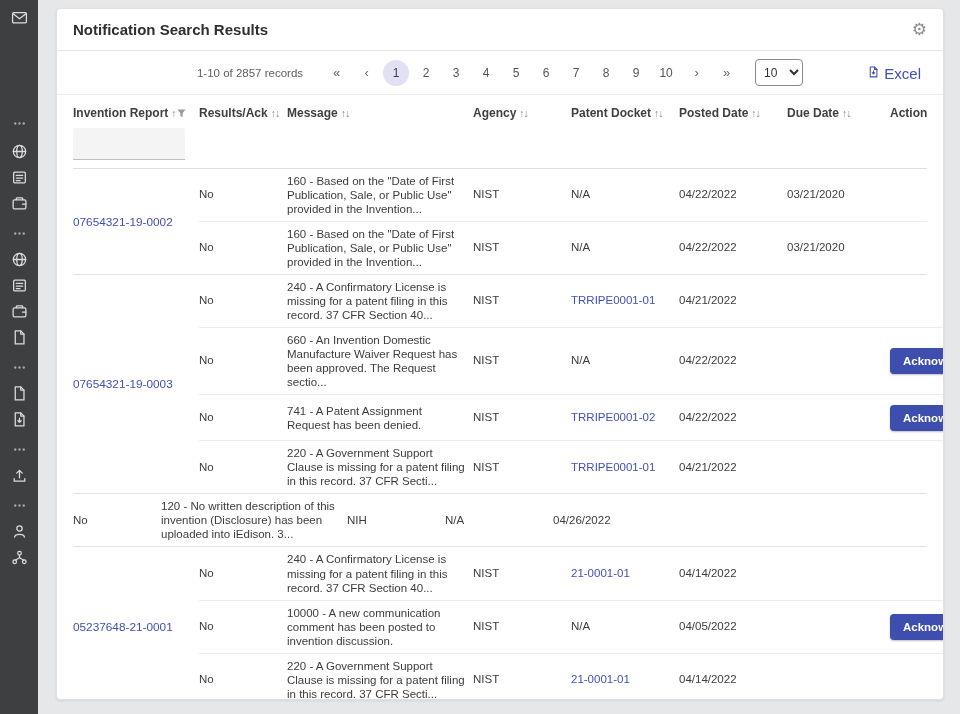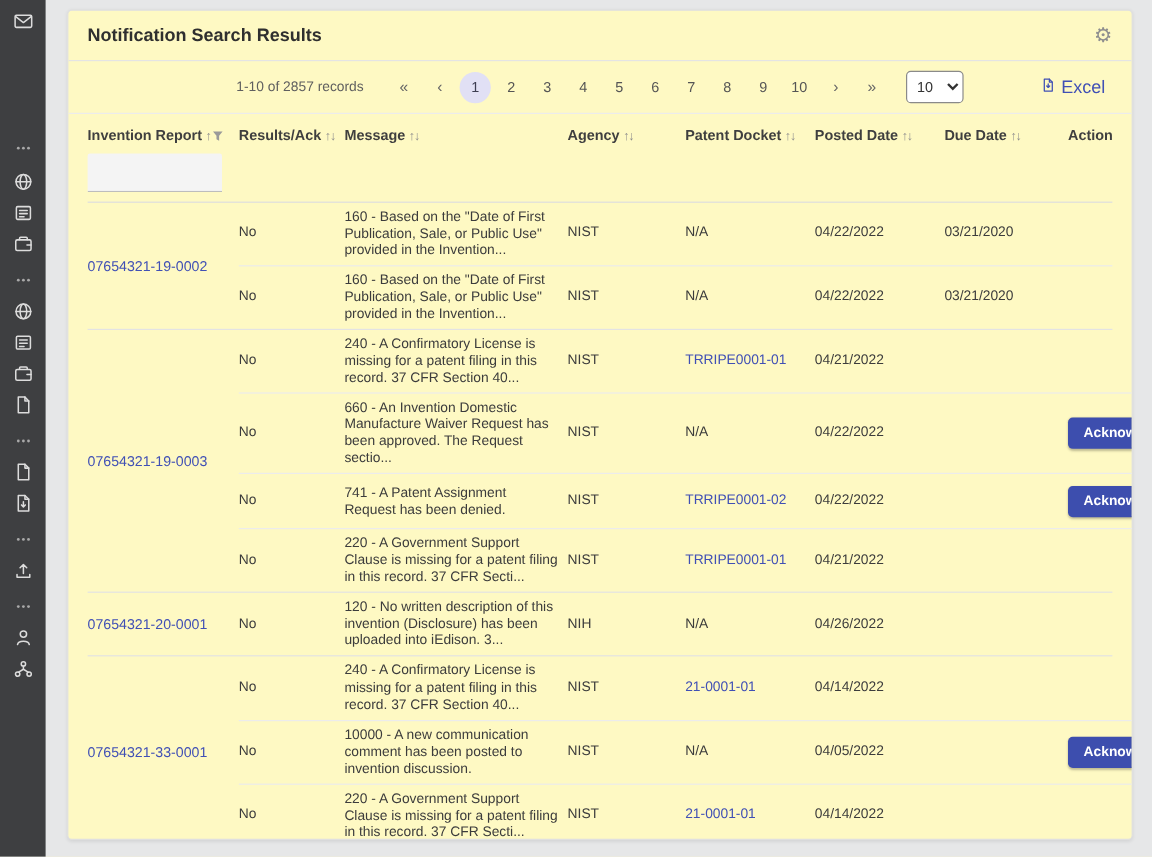--- a/index.html
+++ b/index.html
@@ -18,21 +18,21 @@
   .side-ic {
     position: absolute; left: 50%; transform: translateX(-50%);
     width: 18px; height: 18px; display: flex; align-items: center; justify-content: center;
     cursor: pointer;
   }
   .side-ic svg { width: 17px; height: 17px; fill: none; stroke: #dcdcdc; stroke-width: 1.2; stroke-linecap: round; stroke-linejoin: round; }
   .side-ic svg.dots { stroke: none; fill: #a9a9a9; }
   
   .card {
     position: absolute; left: 56px; top: 8px; width: 888px; height: 692px;
-    background: #fef9c3; border: 1px solid #e0e0e0; border-radius: 4px;
+    background: #ffffff; border: 1px solid #e0e0e0; border-radius: 4px;
     box-shadow: 0 1px 3px rgba(0,0,0,.08);
     display: flex; flex-direction: column;
     overflow: hidden;
   }
   .card-head {
     height: 42px; flex: 0 0 42px; display: flex; align-items: center;
     padding: 0 16px; border-bottom: 1px solid #e4e4e4;
   }
   .card-head h1 { font-size: 15px; font-weight: 700; color: #2f2f2f; }
   .gear { margin-left: auto; color: #8f8f8f; font-size: 17px; line-height: 1; cursor: pointer; }
@@ -346,38 +346,35 @@
             <div class="cell msg">220 - A Government Support Clause is missing for a patent filing in this record. 37 CFR Secti...</div>
             <div class="cell">NIST</div>
             <div class="cell"><a>TRRIPE0001-01</a></div>
             <div class="cell">04/21/2022</div>
             <div class="cell"></div>
             <div class="cell action"></div>
           </div>
         </div>
       </div>
       <div class="tgroup">
-        <div class="gcell">
-          <a class="report-link">07654321-20-0001</a>
-        </div>
         <div class="gright">
           <div class="trow">
             <div class="cell">No</div>
             <div class="cell msg">120 - No written description of this invention (Disclosure) has been uploaded into iEdison. 3...</div>
             <div class="cell">NIH</div>
             <div class="cell">N/A</div>
             <div class="cell">04/26/2022</div>
             <div class="cell"></div>
             <div class="cell action"></div>
           </div>
         </div>
       </div>
       <div class="tgroup">
         <div class="gcell">
-          <a class="report-link">07654321-33-0001</a>
+          <a class="report-link">05237648-21-0001</a>
         </div>
         <div class="gright">
           <div class="trow">
             <div class="cell">No</div>
             <div class="cell msg">240 - A Confirmatory License is missing for a patent filing in this record. 37 CFR Section 40...</div>
             <div class="cell">NIST</div>
             <div class="cell"><a>21-0001-01</a></div>
             <div class="cell">04/14/2022</div>
             <div class="cell"></div>
             <div class="cell action"></div>

